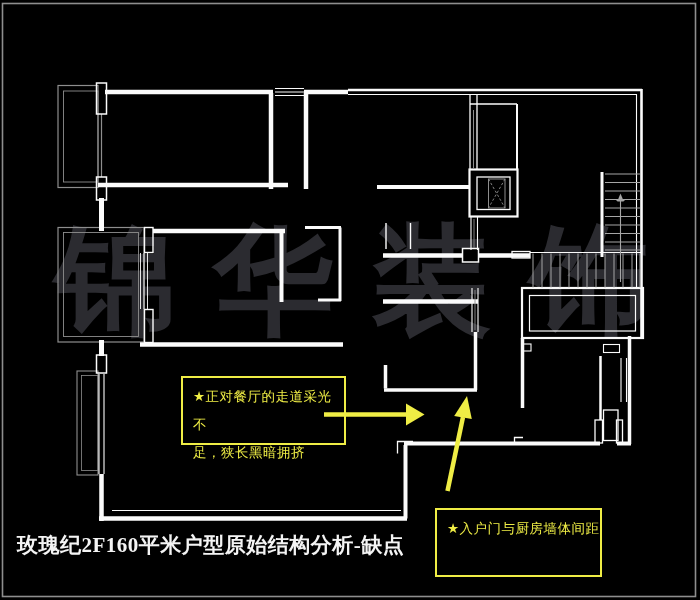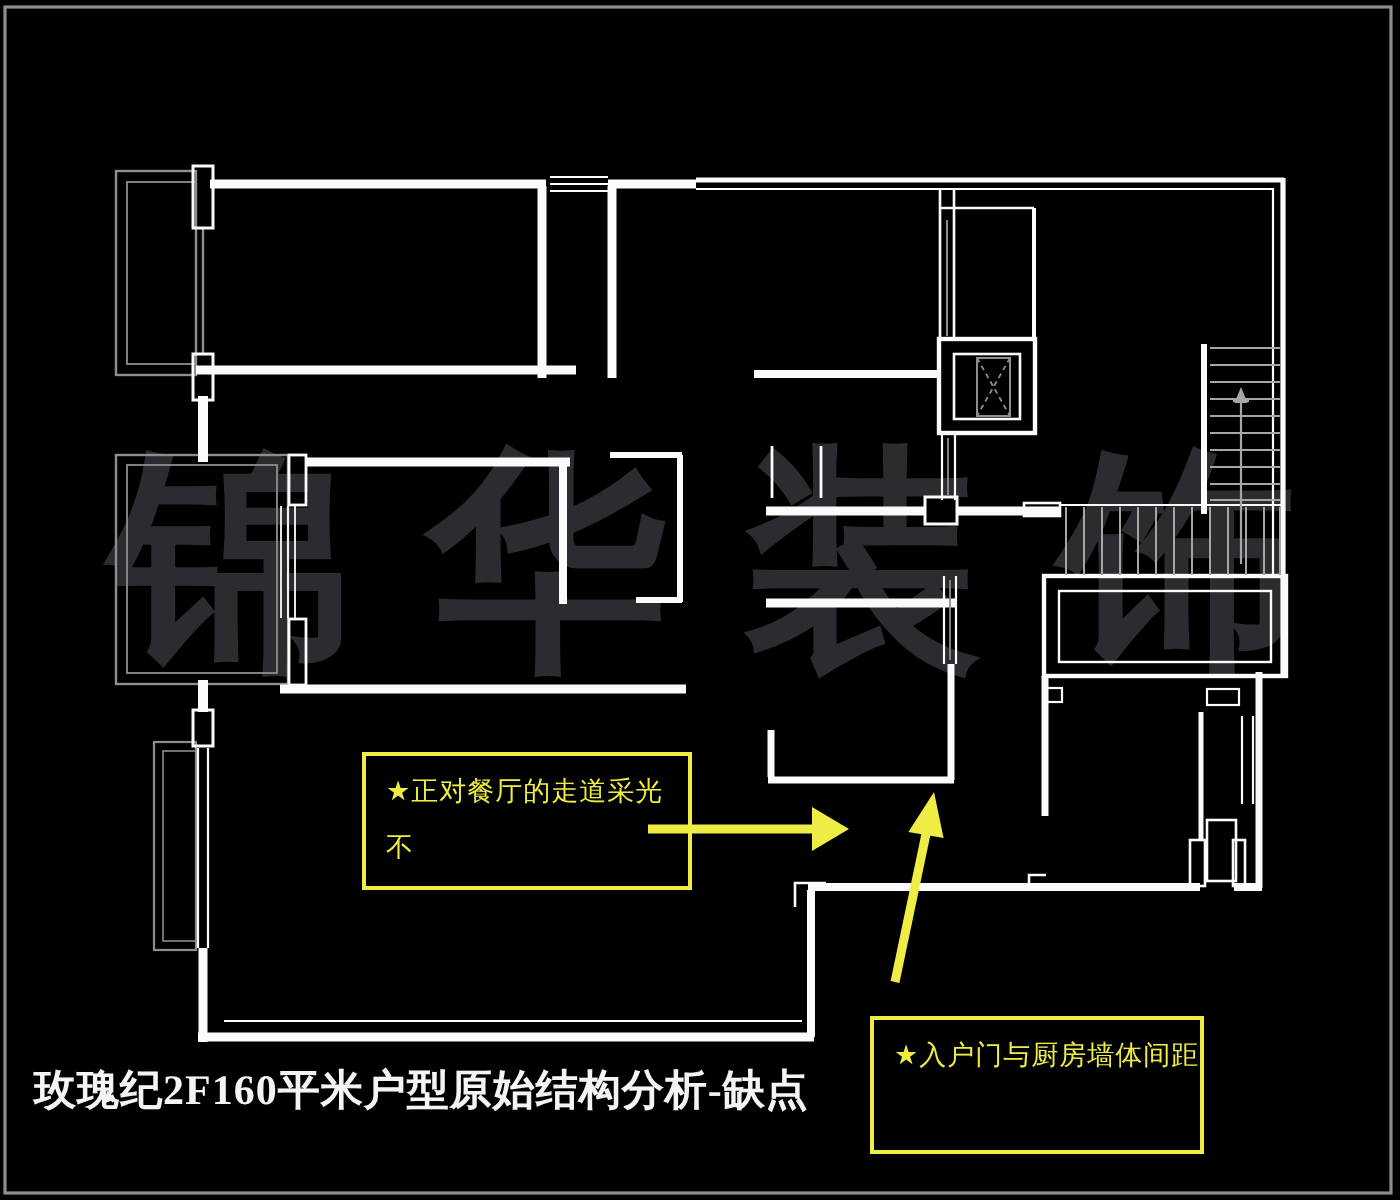--- a/index.html
+++ b/index.html
@@ -158,20 +158,21 @@
       <polygon points="406,403.5 406,425.5 424.5,414.5" class="yelfill"></polygon>
     </g>
     <g>
       <line x1="447.5" y1="491" x2="463" y2="417" class="yel" stroke-width="4.5"></line>
       <polygon points="467,396 471.8,419 454.2,416" class="yelfill"></polygon>
     </g>
   </svg>
 
   <div id="note-corridor" class="note">
     <div>★正对餐厅的走道采光不</div>
+    <div>足，狭长黑暗拥挤</div>
   </div>
 
   <div id="note-entry" class="note">
     <div>★入户门与厨房墙体间距</div>
   </div>
 
   <div id="page-title">玫瑰纪2F160平米户型原始结构分析-缺点</div>
 </div>
 
 </body></html>

